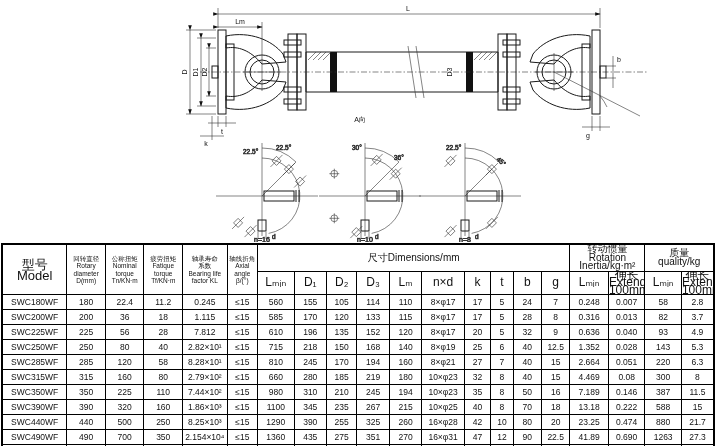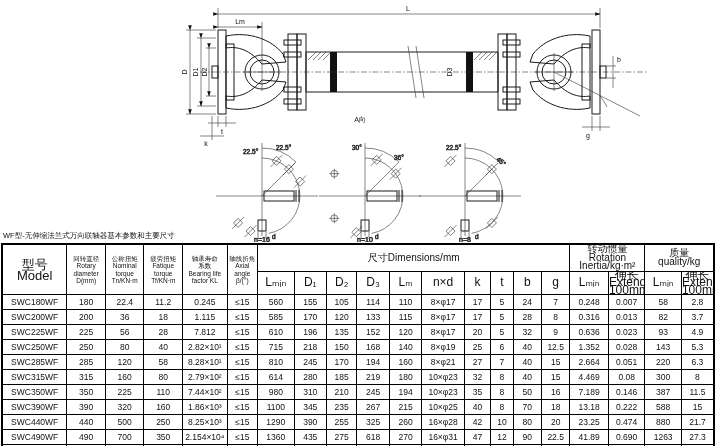--- a/index.html
+++ b/index.html
@@ -221,21 +221,20 @@
     <line x1="461" y1="232" x2="461" y2="239"></line>
       <line x1="469" y1="232" x2="469" y2="239"></line>
     <text x="446" y="150" class="smtxt">22.5°</text>
     <text x="496" y="160" class="smtxt" transform="rotate(40 496 160)">45°</text>
     <text x="475" y="239" class="smtxt">d</text>
     <text x="465" y="241.5" text-anchor="middle" class="dimtxt">n=8</text>
   </g>
 </svg>
 
 <div id="titleblock">
-  <div>WF型-无伸缩法兰式万向联轴器基本参数和主要尺寸</div>
 </div>
 
 <table id="spec-table">
   <colgroup>
     <col style="width:64px">
       <col style="width:38px">
       <col style="width:38px">
       <col style="width:38px">
     <col style="width:44px">
       <col style="width:30px">
@@ -360,21 +359,21 @@
         <td>196</td>
         <td>135</td>
         <td>152</td>
         <td>120</td>
         <td>8×φ17</td>
         <td>20</td>
         <td>5</td>
         <td>32</td>
         <td>9</td>
         <td>0.636</td>
-        <td>0.023</td>
+        <td>0.040</td>
         <td>93</td>
         <td>4.9</td>
       </tr>
       <tr>
         <td>SWC250WF</td>
         <td>250</td>
         <td>80</td>
         <td>40</td>
         <td>2.82×10¹</td>
         <td>≤15</td>
@@ -415,21 +414,21 @@
         <td>220</td>
         <td>6.3</td>
       </tr>
       <tr>
         <td>SWC315WF</td>
         <td>315</td>
         <td>160</td>
         <td>80</td>
         <td>2.79×10²</td>
         <td>≤15</td>
-        <td>614</td>
+        <td>660</td>
         <td>280</td>
         <td>185</td>
         <td>219</td>
         <td>180</td>
         <td>10×φ23</td>
         <td>32</td>
         <td>8</td>
         <td>40</td>
         <td>15</td>
         <td>4.469</td>
@@ -506,21 +505,21 @@
       <tr>
         <td>SWC490WF</td>
         <td>490</td>
         <td>700</td>
         <td>350</td>
         <td>2.154×10⁴</td>
         <td>≤15</td>
         <td>1360</td>
         <td>435</td>
         <td>275</td>
-        <td>618</td>
+        <td>351</td>
         <td>270</td>
         <td>16×φ31</td>
         <td>47</td>
         <td>12</td>
         <td>90</td>
         <td>22.5</td>
         <td>41.89</td>
         <td>0.690</td>
         <td>1263</td>
         <td>27.3</td>

